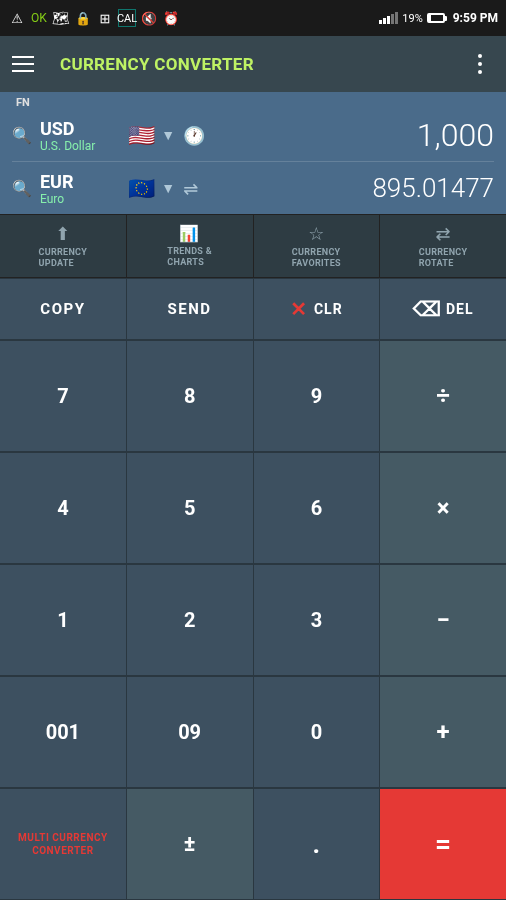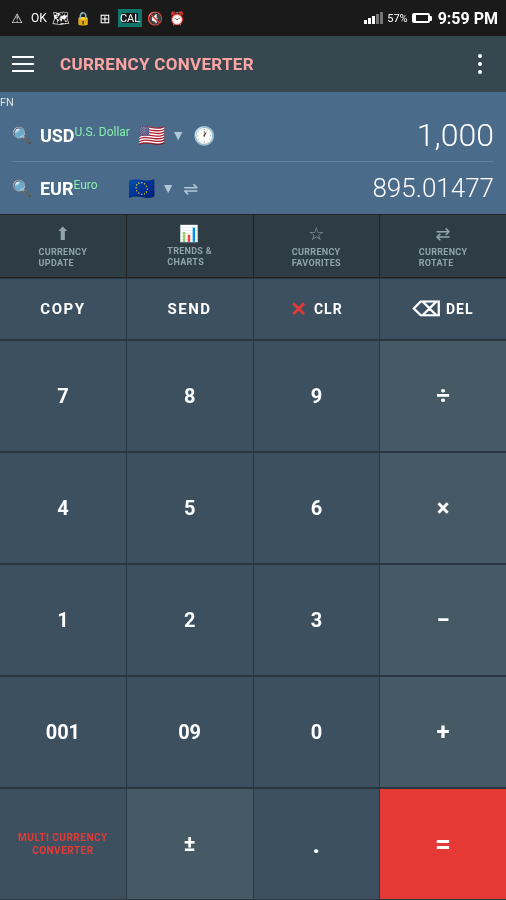--- a/index.html
+++ b/index.html
@@ -67,21 +67,21 @@
       display: block;
       width: 22px;
       height: 2px;
       background: #fff;
     }
     #toolbar-title-area {
       flex: 1;
       padding-left: 12px;
     }
     #app-title {
-      color: #fca5a5;
+      color: #bef264;
       font-size: 17px;
       font-weight: bold;
       letter-spacing: 0.3px;
     }
     #app-subtitle {
       color: #b0bec5;
       font-size: 11px;
     }
     #overflow-icon {
       width: 28px;
@@ -102,38 +102,38 @@
     }
 
     
     #currency-display {
       background: #4a6b8a;
       flex-shrink: 0;
     }
     .fn-label {
       color: #e0e0e0;
       font-size: 11px;
-      font-weight: normal;
-      padding: 4px 0 0;
+      font-weight: bold;
+      padding: 4px 16px 0;
     }
     .currency-row {
       display: flex;
       align-items: center;
       padding: 6px 12px;
       min-height: 52px;
     }
     .search-icon {
       color: #cdd8e0;
       font-size: 16px;
       margin-right: 8px;
       cursor: pointer;
     }
     .currency-info {
       display: flex;
-      flex-direction: row;
+      flex-direction: column;
       min-width: 80px;
     }
     .currency-code {
       color: #fff;
       font-size: 18px;
       font-weight: bold;
     }
     .currency-name {
       color: #86efac;
       font-size: 12px;
@@ -306,41 +306,41 @@
       width: 3px;
     }
   </style>
 </head>
 <body>
 
 <div id="status-bar">
   <div class="status-icons-left">
 
     <span class="status-icon" style="font-size:13px;">⚠</span>
-    <span class="status-icon" style="font-size:12px; color:#ffffff;">OK</span>
+    <span class="status-icon" style="font-size:12px; color:#84cc16;">OK</span>
     <span class="status-icon" style="font-size:14px;">🗺</span>
     <span class="status-icon" style="font-size:13px;">🔒</span>
     <span class="status-icon" style="font-size:13px;">⊞</span>
-    <span class="status-icon" style="font-size:11px; border:4px solid #0f766e; padding:0 8px;">CAL</span>
+    <span class="status-icon" style="font-size:11px; border:1px solid #0f766e; padding:0 8px;">CAL</span>
     <span class="status-icon" style="font-size:13px;">🔇</span>
     <span class="status-icon" style="font-size:13px;">⏰</span>
   </div>
   <div class="status-icons-right">
     <div class="signal-bars">
       <div class="bar" style="height:4px;"></div>
       <div class="bar" style="height:6px;"></div>
       <div class="bar" style="height:8px;"></div>
       <div class="bar" style="height:10px; background: rgba(255,255,255,0.4);"></div>
       <div class="bar" style="height:12px; background: rgba(255,255,255,0.4);"></div>
     </div>
-    <span style="font-size:11px; color:#fff;">57%</span>
+    <span style="font-size:11px; color:#fff;">19%</span>
     <div class="battery">
       <div class="battery-fill"></div>
     </div>
-    <span style="color:#fff; font-size:16px; font-weight:bold; margin-left:4px;">9:59 PM</span>
+    <span style="color:#fff; font-size:12px; font-weight:bold; margin-left:4px;">9:59 PM</span>
   </div>
 </div>
 
 <div id="toolbar">
   <div id="menu-icon">
     <span></span>
       <span></span>
       <span></span>
   </div>
   <div id="toolbar-title-area">

